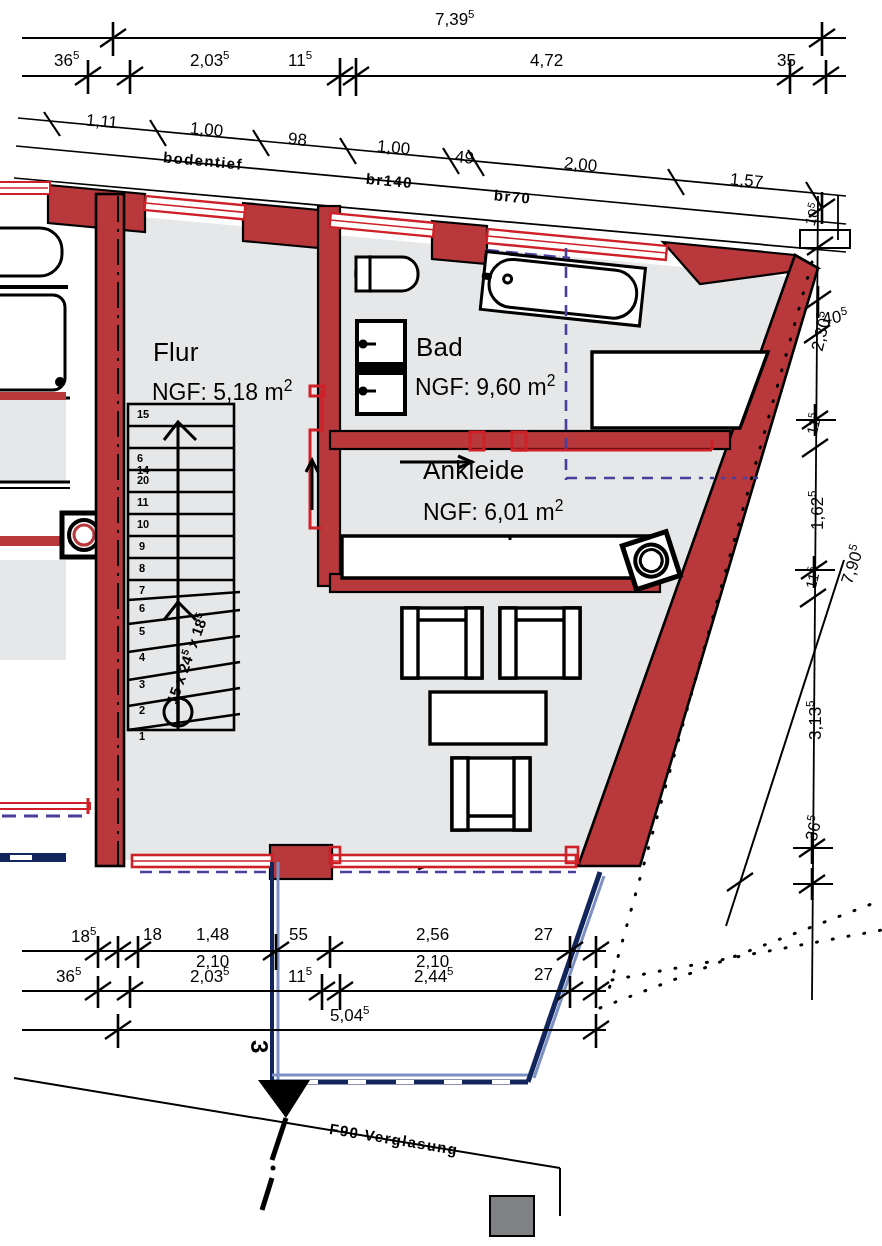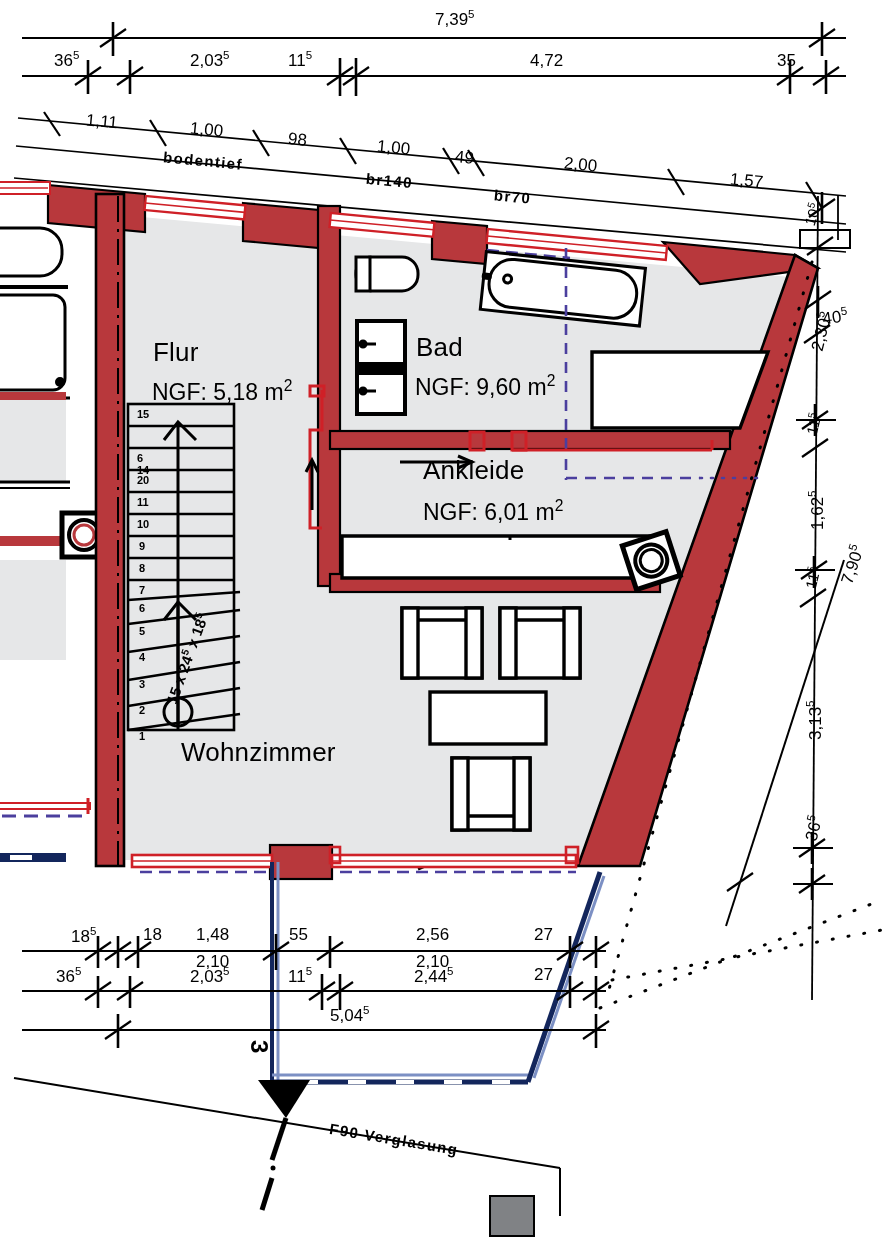--- a/index.html
+++ b/index.html
@@ -420,21 +420,20 @@
 
 <div class="lbl room-name" style="left:153px;top:337px;"><span>Flur</span></div>
 <div class="lbl room-area" style="left:152px;top:377px;"><span>NGF: 5,18 m</span><span class="sup">2</span></div>
 
 <div class="lbl room-name" style="left:416px;top:332px;"><span>Bad</span></div>
 <div class="lbl room-area" style="left:415px;top:372px;"><span>NGF: 9,60 m</span><span class="sup">2</span></div>
 
 <div class="lbl room-name" style="left:423px;top:455px;"><span>Ankleide</span></div>
 <div class="lbl room-area" style="left:423px;top:497px;"><span>NGF: 6,01 m</span><span class="sup">2</span></div>
 
-<div class="lbl room-name" style="left:181px;top:737px;"><span>Wohnzimmer</span></div>
 
 <div class="lbl stepnum" style="left:137px;top:408px;"><span>15</span></div>
 <div class="lbl stepnum" style="left:137px;top:430px;margin-top:34px;"><span>14</span></div>
 <div class="lbl stepnum" style="left:137px;top:452px;"><span>6</span></div>
 <div class="lbl stepnum" style="left:137px;top:474px;"><span>20</span></div>
 <div class="lbl stepnum" style="left:137px;top:496px;"><span>11</span></div>
 <div class="lbl stepnum" style="left:137px;top:518px;"><span>10</span></div>
 <div class="lbl stepnum" style="left:139px;top:540px;"><span>9</span></div>
 <div class="lbl stepnum" style="left:139px;top:562px;"><span>8</span></div>
 <div class="lbl stepnum" style="left:139px;top:584px;"><span>7</span></div>

